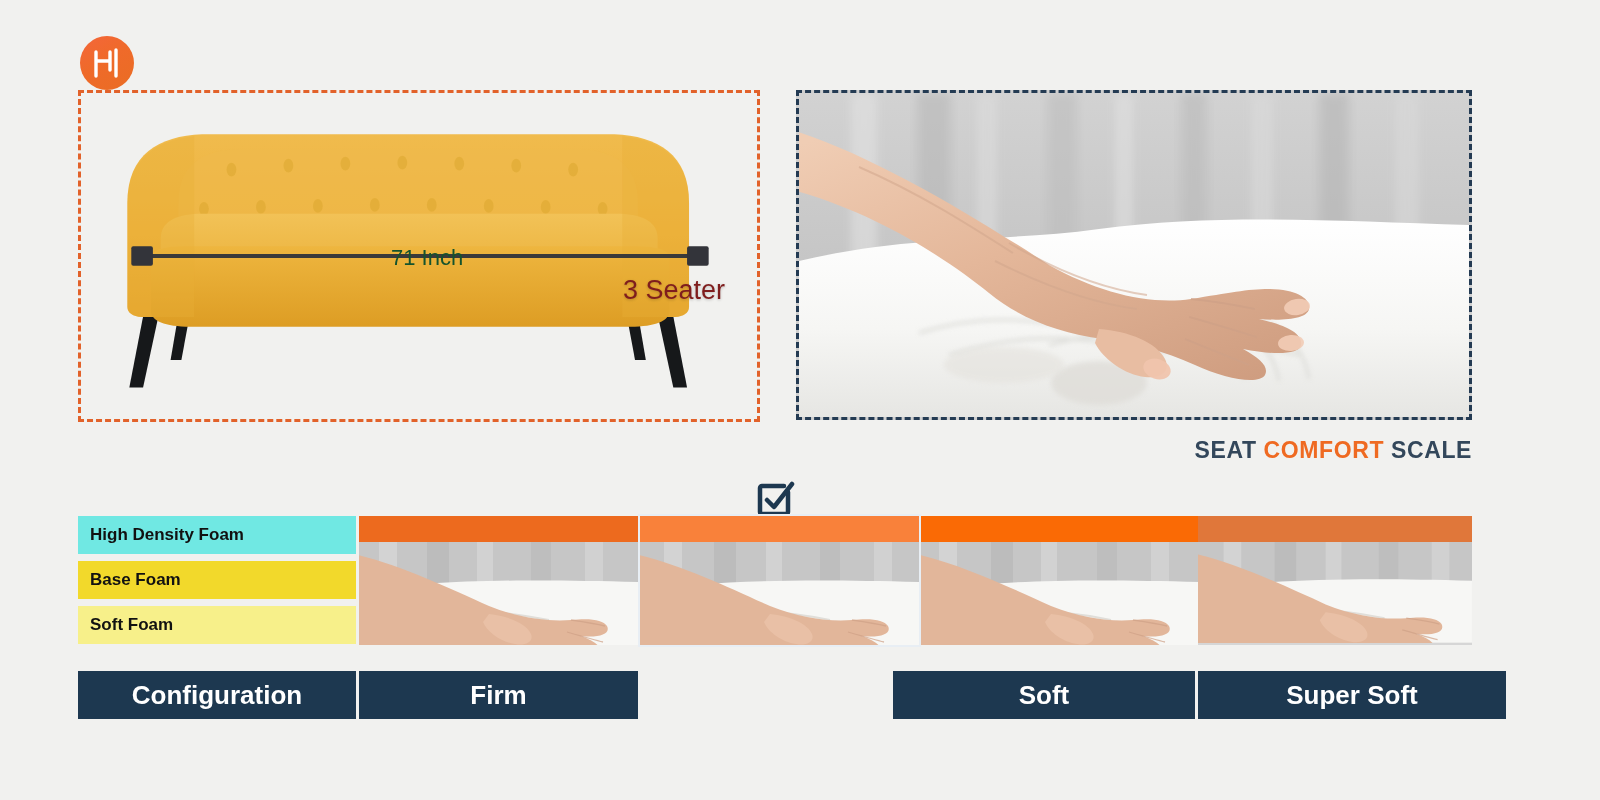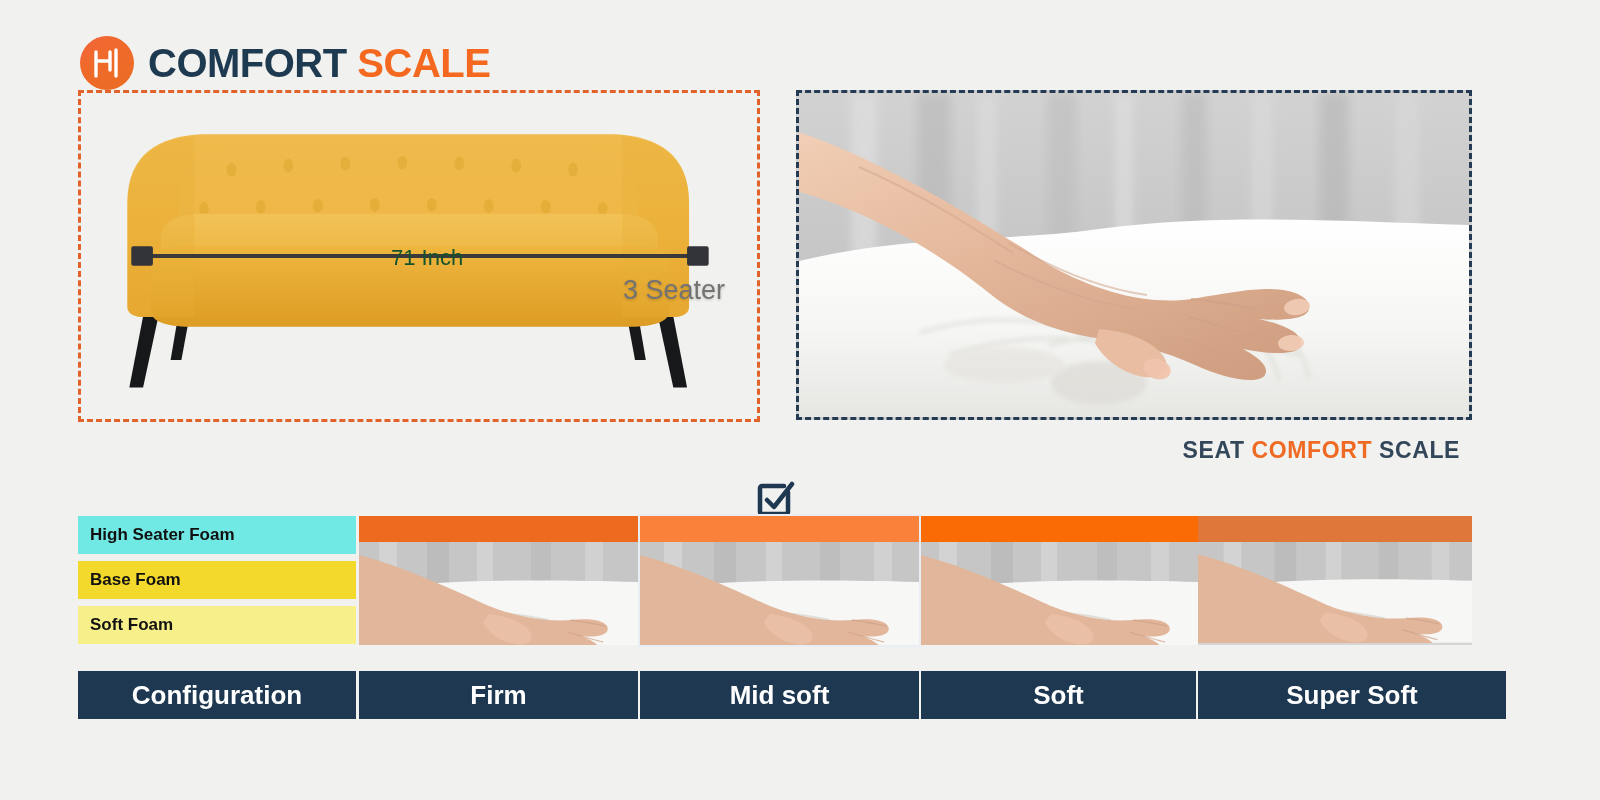--- a/index.html
+++ b/index.html
@@ -25,38 +25,38 @@
 
   
   .sofa-panel {
     position: absolute; left: 78px; top: 90px; width: 682px; height: 332px;
     border: 3px dashed #e2622a;
     background: #f1f1ef;
   }
   .sofa-svg { position: absolute; left: 0; top: 0; width: 100%; height: 100%; }
   .seater-label {
     position: absolute; right: 32px; top: 182px;
-    color: #737373; font-size: 27px; font-weight: 400;
+    color: #7f1d1d; font-size: 27px; font-weight: 400;
     text-shadow: 0 1px 3px rgba(0,0,0,.22);
   }
   .inch-label {
     position: absolute; left: 310px; top: 152px;
     color: #14532d; font-size: 22px; font-weight: 400;
   }
 
   
   .foam-panel {
     position: absolute; left: 796px; top: 90px; width: 676px; height: 330px;
     border: 3px dashed #243b53;
     overflow: hidden; background: #cfcfcf;
   }
   .foam-panel .photo { position: absolute; inset: 0; }
 
   .scale-caption {
-    position: absolute; right: 140px; top: 437px;
+    position: absolute; right: 128px; top: 437px;
     font-size: 23px; font-weight: bold; letter-spacing: 0.6px;
   }
   .cap-navy { color: #33475b; }
   .cap-orange { color: #ef6a22; }
 
   
   .check-marker { position: absolute; left: 752px; top: 474px; width: 44px; height: 44px; }
 
   
   .table { position: absolute; left: 78px; top: 516px; width: 1394px; height: 206px; }
@@ -87,24 +87,20 @@
 </head>
 <body>
 
 <div class="stage">
 
   <div class="header">
     <div class="logo-circle">
       <svg class="logo-glyph" viewBox="0 0 54 54">
         <path d="M16 16 L16 40 M16 25 L30 25 M30 16 L30 34 M36 14 L36 40" stroke="#ffffff" stroke-width="3.4" fill="none" stroke-linecap="round"></path>
       </svg>
-    </div>
-    <div class="title">
-      <span class="t-navy">COMFORT</span>
-      <span class="t-orange">SCALE</span>
     </div>
   </div>
 
   <div class="sofa-panel">
     <svg class="sofa-svg" viewBox="0 0 682 332">
       <defs>
         <linearGradient id="fabric" x1="0" y1="0" x2="0" y2="1">
           <stop offset="0%" stop-color="#f0bb4d"></stop>
           <stop offset="55%" stop-color="#eeb23c"></stop>
           <stop offset="100%" stop-color="#e5a52d"></stop>
@@ -289,21 +285,21 @@
     <svg viewBox="0 0 44 44">
       <path d="M36 18 L36 38 A2 2 0 0 1 34 40 L10 40 A2 2 0 0 1 8 38 L8 14 A2 2 0 0 1 10 12 L32 12" stroke="#1d3850" stroke-width="4.5" fill="none" stroke-linecap="round" stroke-linejoin="round"></path>
       <path d="M15 26 L22 33 L40 10" stroke="#1d3850" stroke-width="4.5" fill="none" stroke-linecap="round" stroke-linejoin="round"></path>
     </svg>
   </div>
 
   <div class="table">
 
     <div class="labels-col">
       <div class="label-cell" style="background:#70e8e3">
-        <span>High Seater Foam</span>
+        <span>High Density Foam</span>
       </div>
       <div class="label-cell" style="background:#f2d92b">
         <span>Base Foam</span>
       </div>
       <div class="label-cell" style="background:#f7f08a">
         <span>Soft Foam</span>
       </div>
     </div>
 
     <div class="img-col" style="left:281px">
@@ -422,24 +418,21 @@
       <div class="col-orange-bar" style="background:#e0773a"></div>
     </div>
 
     <div class="foot-row">
       <div class="foot-cell" style="left:281px;width:279px">
         <span>Firm</span>
       </div>
       <div class="foot-cell" style="left:0px;width:278px">
         <span>Configuration</span>
       </div>
-      <div class="foot-cell" style="left:562px;width:279px">
-        <span>Mid soft</span>
-      </div>
-      <div class="foot-cell" style="left:843px;width:275px">
+      <div class="foot-cell" style="left:815px;width:302px">
         <span>Soft</span>
       </div>
       <div class="foot-cell" style="left:1120px;width:308px">
         <span>Super Soft</span>
       </div>
     </div>
 
   </div>
 </div>
 

